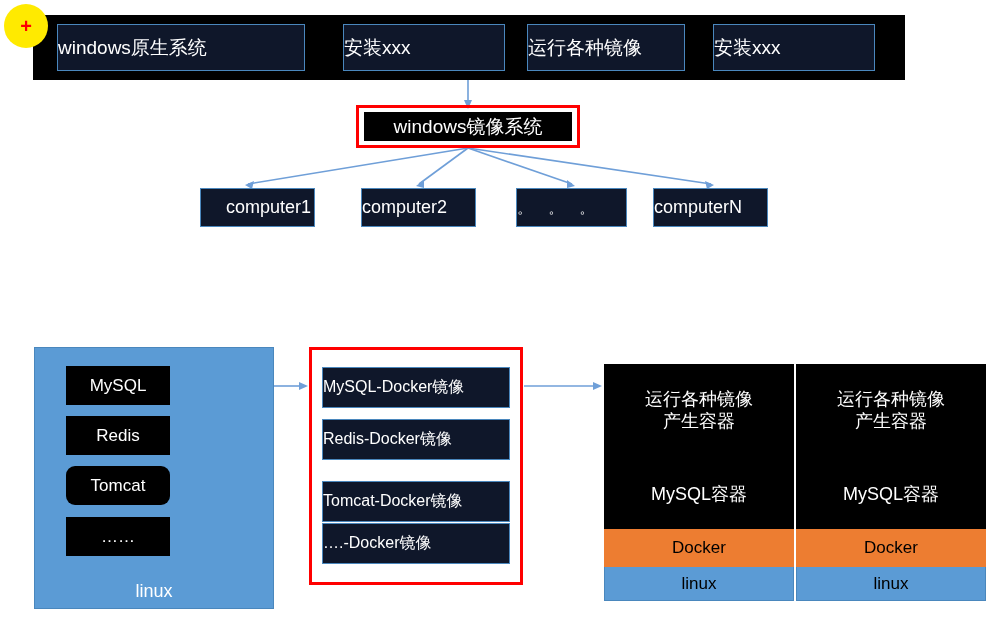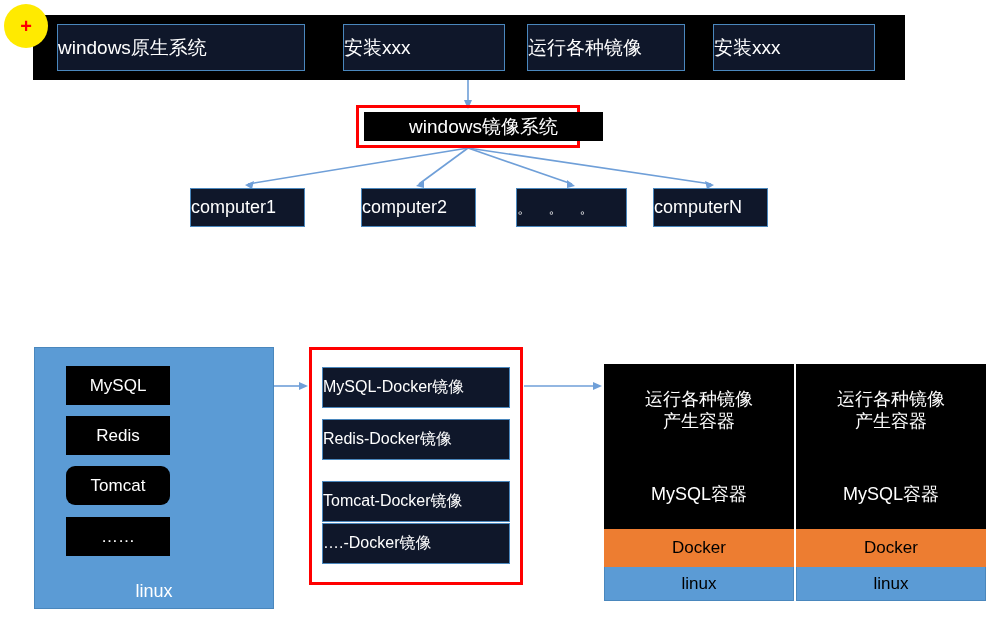--- a/index.html
+++ b/index.html
@@ -53,21 +53,21 @@
   #top-band { left: 33px; top: 15px; width: 872px; height: 65px; }
   .top-item {
     top: 24px;
     height: 47px;
     font-size: 19px;
   }
 
   
   #mirror-red { left: 356px; top: 105px; width: 224px; height: 43px; }
   #mirror-black {
-    left: 364px; top: 112px; width: 239px; height: 29px;
+    left: 364px; top: 112px; width: 208px; height: 29px;
     font-size: 19px; font-weight: 500;
   }
 
   
   .computer-box {
     top: 188px; height: 39px; font-size: 18px;
   }
   .dots-box { font-size: 15px; letter-spacing: 6px; }
 
   
@@ -159,21 +159,21 @@
     <polygon points="575,186 567,180 567,188" fill="#6f9fd8"></polygon>
     <line class="ln" x1="468" y1="148" x2="711" y2="184"></line>
     <polygon points="714,185 705,181 707,189" fill="#6f9fd8"></polygon>
   </svg>
 
   <div class="abs red-frame" id="mirror-red"></div>
   <div class="abs black-box" id="mirror-black">
     <span>windows镜像系统</span>
   </div>
 
-  <div class="abs blue-box computer-box" id="computer-0" style="left: 190px; width: 115px;">
+  <div class="abs blue-box computer-box" id="computer-0" style="left: 200px; width: 115px; padding-left: 25px;">
     <span>computer1</span>
   </div>
   <div class="abs blue-box computer-box" id="computer-1" style="left: 361px; width: 115px;">
     <span>computer2</span>
   </div>
   <div class="abs blue-box computer-box dots-box" id="computer-2" style="left: 516px; width: 111px;">
     <span>。 。 。</span>
   </div>
   <div class="abs blue-box computer-box" id="computer-3" style="left: 653px; width: 115px;">
     <span>computerN</span>

